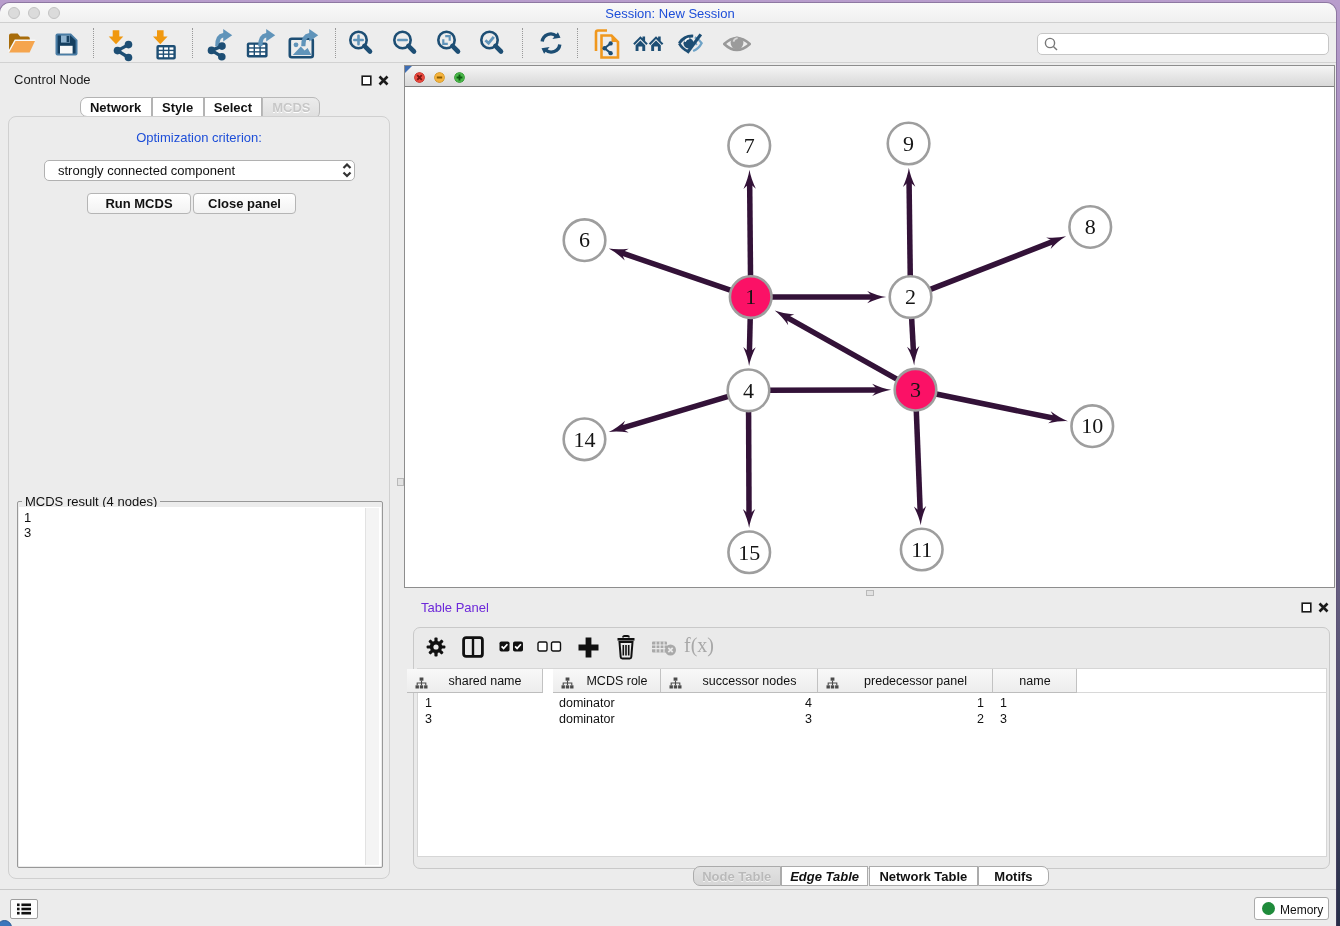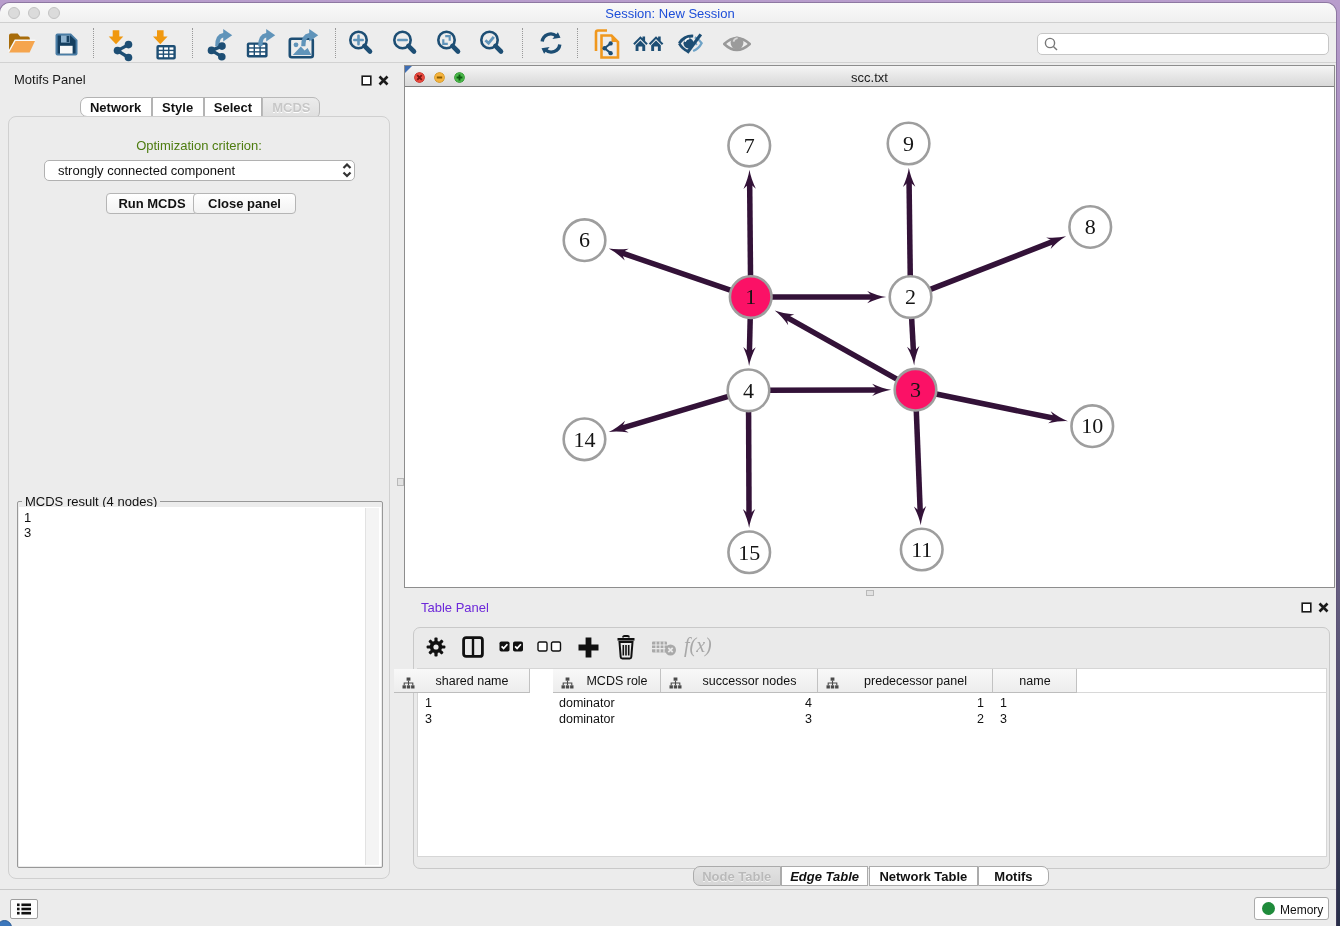--- a/index.html
+++ b/index.html
@@ -11,21 +11,21 @@
 .tl{position:absolute;width:12px;height:12px;border-radius:50%;background:#dbdbdb;border:1px solid #c3c3c3;top:7px}
 #apptitle{position:absolute;top:6px;left:2px;width:1336px;text-align:center;font-size:13px;color:#1d4ed8}
 #toolbar{position:absolute;left:0;top:23px;width:1336px;height:40px;background:#ededed;border-bottom:1px solid #d2d2d2}
 .sep{position:absolute;top:28px;height:30px;width:0;border-left:1px dotted #999}
 .ticon{position:absolute;top:27px}
 #searchbox{position:absolute;left:1037px;top:33px;width:292px;height:22px;background:#fff;border:1px solid #c6c6c6;border-radius:5px}
 #cpheadtxt{position:absolute;left:14px;top:72px;font-size:13px;color:#1a1a1a}
 .hicon{position:absolute}
 .tab{position:absolute;top:97px;height:20px;background:#fff;border:1px solid #b3b3b3;font-size:13px;color:#111;text-align:center;line-height:19px;font-weight:bold}
 #panel{position:absolute;left:8px;top:116px;width:382px;height:763px;border:1px solid #d0d0d0;border-radius:8px;background:#ececec}
-#optlabel{position:absolute;left:8px;top:138px;width:382px;text-align:center;font-size:13px;color:#4d7c0f}
+#optlabel{position:absolute;left:8px;top:130px;width:382px;text-align:center;font-size:13px;color:#1d4ed8}
 #selbox{position:absolute;left:44px;top:160px;width:311px;height:21px;background:#fff;border:1px solid #b1b1b1;border-radius:5px;font-size:13px;color:#111;line-height:19px;padding-left:13px}
 .btn{position:absolute;top:193px;height:21px;background:linear-gradient(#fff,#f2f2f2);border:1px solid #b5b5b5;border-radius:4px;font-size:13px;font-weight:bold;color:#111;text-align:center;line-height:19px}
 #fs{position:absolute;left:17px;top:501px;width:366px;height:367px;border:1px solid #989898;border-radius:2px}
 #fslegend{position:absolute;left:22px;top:494px;font-size:13px;color:#111;background:#ececec;padding:0 3px}
 #fswhite{position:absolute;left:19px;top:507px;width:362px;height:359px;background:#fff}
 #fsscroll{position:absolute;right:2px;top:1px;width:14px;height:357px;background:#f4f4f4;border-left:1px solid #e2e2e2}
 #fstext{position:absolute;left:5px;top:3px;font-size:13px;color:#111;line-height:15px}
 #netwin{position:absolute;left:404px;top:65px;width:931px;height:523px;border:1px solid #8d8d8d;background:#fff}
 #nettitle{position:absolute;left:0;top:0;width:929px;height:21px;background:linear-gradient(#f5f5f5,#d8d8d8);border-bottom:1px solid #7f7f7f}
 #nettitletxt{position:absolute;left:0;top:4px;width:929px;text-align:center;font-size:13px;color:#1a1a1a}
@@ -183,51 +183,50 @@
 <svg class="ticon" style="left:723px;top:35px" width="28" height="18" viewBox="0 0 28 18">
     <path d="M1.2,9 Q13.7,-3 26.8,9 Q13.7,21 1.2,9 Z" fill="none" stroke="#999" stroke-width="2.5"></path>
     <circle cx="14" cy="8" r="6.4" fill="#9b9b9b"></circle>
     <path d="M10.4,6.6 Q11.4,3.6 14.6,3.2" stroke="#d9d9d9" stroke-width="1.8" fill="none"></path>
   </svg>
 <div id="searchbox"></div>
 <svg class="abs" style="left:1044px;top:37px" width="15" height="15" viewBox="0 0 15 15">
     <circle cx="6" cy="6" r="4.6" fill="none" stroke="#777" stroke-width="1.4"></circle>
     <line x1="9.4" y1="9.4" x2="13" y2="13" stroke="#777" stroke-width="1.4"></line>
   </svg>
-<div id="cpheadtxt">Motifs Panel</div>
+<div id="cpheadtxt">Control Node</div>
 <svg class="hicon" style="left:361px;top:75px" width="11" height="11" viewBox="0 0 11 11">
     <rect x="1.2" y="1.2" width="8.6" height="8.6" fill="#fff" stroke="#1a1a1a" stroke-width="1.6"></rect>
   </svg>
 <svg class="hicon" style="left:378px;top:75px" width="11" height="11" viewBox="0 0 11 11">
     <path d="M1.5,1.5 L9.5,9.5 M9.5,1.5 L1.5,9.5" stroke="#1a1a1a" stroke-width="2.6"></path>
   </svg>
 <div class="tab" style="left:79.7px;width:71.89999999999999px;border-radius:7px 0 0 7px;">Network</div>
 <div class="tab" style="left:151.6px;width:52.0px;">Style</div>
 <div class="tab" style="left:203.6px;width:58.79999999999998px;">Select</div>
 <div class="tab" style="left:262.4px;width:58px;height:22px;background:linear-gradient(#ececec,#dedede);color:#c7c7c7;text-shadow:0 1px 0 #fff;border-radius:0 7px 7px 0;border-color:#b9b9b9">MCDS</div>
 <div id="panel"></div>
 <div id="optlabel">Optimization criterion:</div>
 <div id="selbox">strongly connected component</div>
 <svg class="abs" style="left:342px;top:163px" width="10" height="15" viewBox="0 0 10 15">
     <path d="M1.5,5 L5,1.5 L8.5,5" stroke="#333" stroke-width="2.2" fill="none"></path>
     <path d="M1.5,9.5 L5,13 L8.5,9.5" stroke="#333" stroke-width="2.2" fill="none"></path>
   </svg>
-<div class="btn" style="left:106px;width:92px">Run MCDS</div>
+<div class="btn" style="left:87px;width:104px">Run MCDS</div>
 <div class="btn" style="left:193px;width:103px">Close panel</div>
 <div id="fs"></div>
 <div id="fslegend">MCDS result (4 nodes)</div>
 <div id="fswhite">
     <div id="fsscroll"></div>
     <div id="fstext">1<br>3</div>
   </div>
 <div class="abs" style="left:397px;top:478px;width:7px;height:8px;background:#e2e2e2;border:1px solid #b9b9b9"></div>
 <div class="abs" style="left:866px;top:589.5px;width:8px;height:6px;background:#e2e2e2;border:1px solid #b9b9b9"></div>
 <div id="netwin">
     <div id="nettitle"></div>
-    <div id="nettitletxt">scc.txt</div>
 <svg class="abs" style="left:0;top:0" width="10" height="10">
       <path d="M0,0 H7 L0,7 Z" fill="#3f6eb4"></path>
     </svg>
 <svg class="mactl" style="left:9px;top:5.5px" width="11" height="11" viewBox="0 0 11 11">
       <circle cx="5.5" cy="5.5" r="5" fill="#ee4b40" stroke="#c33a32" stroke-width="1"></circle>
       <path d="M3.2,3.2 L7.8,7.8 M7.8,3.2 L3.2,7.8" stroke="#791712" stroke-width="1.9"></path>
     </svg>
 <svg class="mactl" style="left:29px;top:5.5px" width="11" height="11" viewBox="0 0 11 11">
       <circle cx="5.5" cy="5.5" r="5" fill="#f6b33d" stroke="#d19a2f" stroke-width="1"></circle>
       <path d="M2.8,5.5 H8.2" stroke="#8a5d00" stroke-width="1.9"></path>
@@ -339,23 +338,23 @@
     <rect x="2.5" y="3" width="17" height="2.6" fill="#111"></rect>
     <path d="M4.5,7 H17.5 L16.3,22 Q16.2,23.5 14.7,23.5 H7.3 Q5.8,23.5 5.7,22 Z" fill="none" stroke="#111" stroke-width="2"></path>
     <path d="M8.3,10 V20.5 M11,10 V20.5 M13.7,10 V20.5" stroke="#111" stroke-width="1.6"></path>
   </svg>
 <svg class="abs" style="left:651px;top:639px" width="26" height="17" viewBox="0 0 26 17">
     <rect x="1" y="2.5" width="15" height="11" rx="1" fill="#a9a9a9"></rect>
     <path d="M1,6 H16 M1,9.7 H16 M5,2.5 V13.5 M9,2.5 V13.5 M13,2.5 V13.5" stroke="#eaeaea" stroke-width="1.2"></path>
     <circle cx="19.5" cy="11" r="5.5" fill="#a9a9a9"></circle>
     <path d="M17.3,8.8 L21.7,13.2 M21.7,8.8 L17.3,13.2" stroke="#eaeaea" stroke-width="1.7"></path>
   </svg>
-<div class="abs" style="left:684px;top:634px;font-family:'Liberation Serif',serif;font-style:italic;font-size:20px;color:#a8a8a8">f(x)</div>
+<div class="abs" style="left:684px;top:634px;font-family:'Liberation Serif',serif;font-size:20px;color:#a8a8a8">f(x)</div>
 <div id="ttable"></div>
-<div class="hcell" style="left:394px;width:136px">
+<div class="hcell" style="left:407px;width:136px">
     <span style="position:absolute;left:8px;top:6px"><svg width="13" height="12" viewBox="0 0 13 12">
         <rect x="4.6" y="0.5" width="3.8" height="3.2" fill="#4a4a4a"></rect>
         <path d="M6.5,3.7 V6 M2.2,8.3 V6 H10.8 V8.3 M6.5,6 V8.3" stroke="#4a4a4a" stroke-width="1.1" fill="none"></path>
         <rect x="0.5" y="8.3" width="3.4" height="3.2" fill="#4a4a4a"></rect>
         <rect x="4.8" y="8.3" width="3.4" height="3.2" fill="#4a4a4a"></rect>
         <rect x="9.1" y="8.3" width="3.4" height="3.2" fill="#4a4a4a"></rect>
       </svg></span>
     <div class="hlabel" style="left:20px;width:116px">shared name</div>
   </div>
 <div class="hcell" style="left:553px;width:108px">

